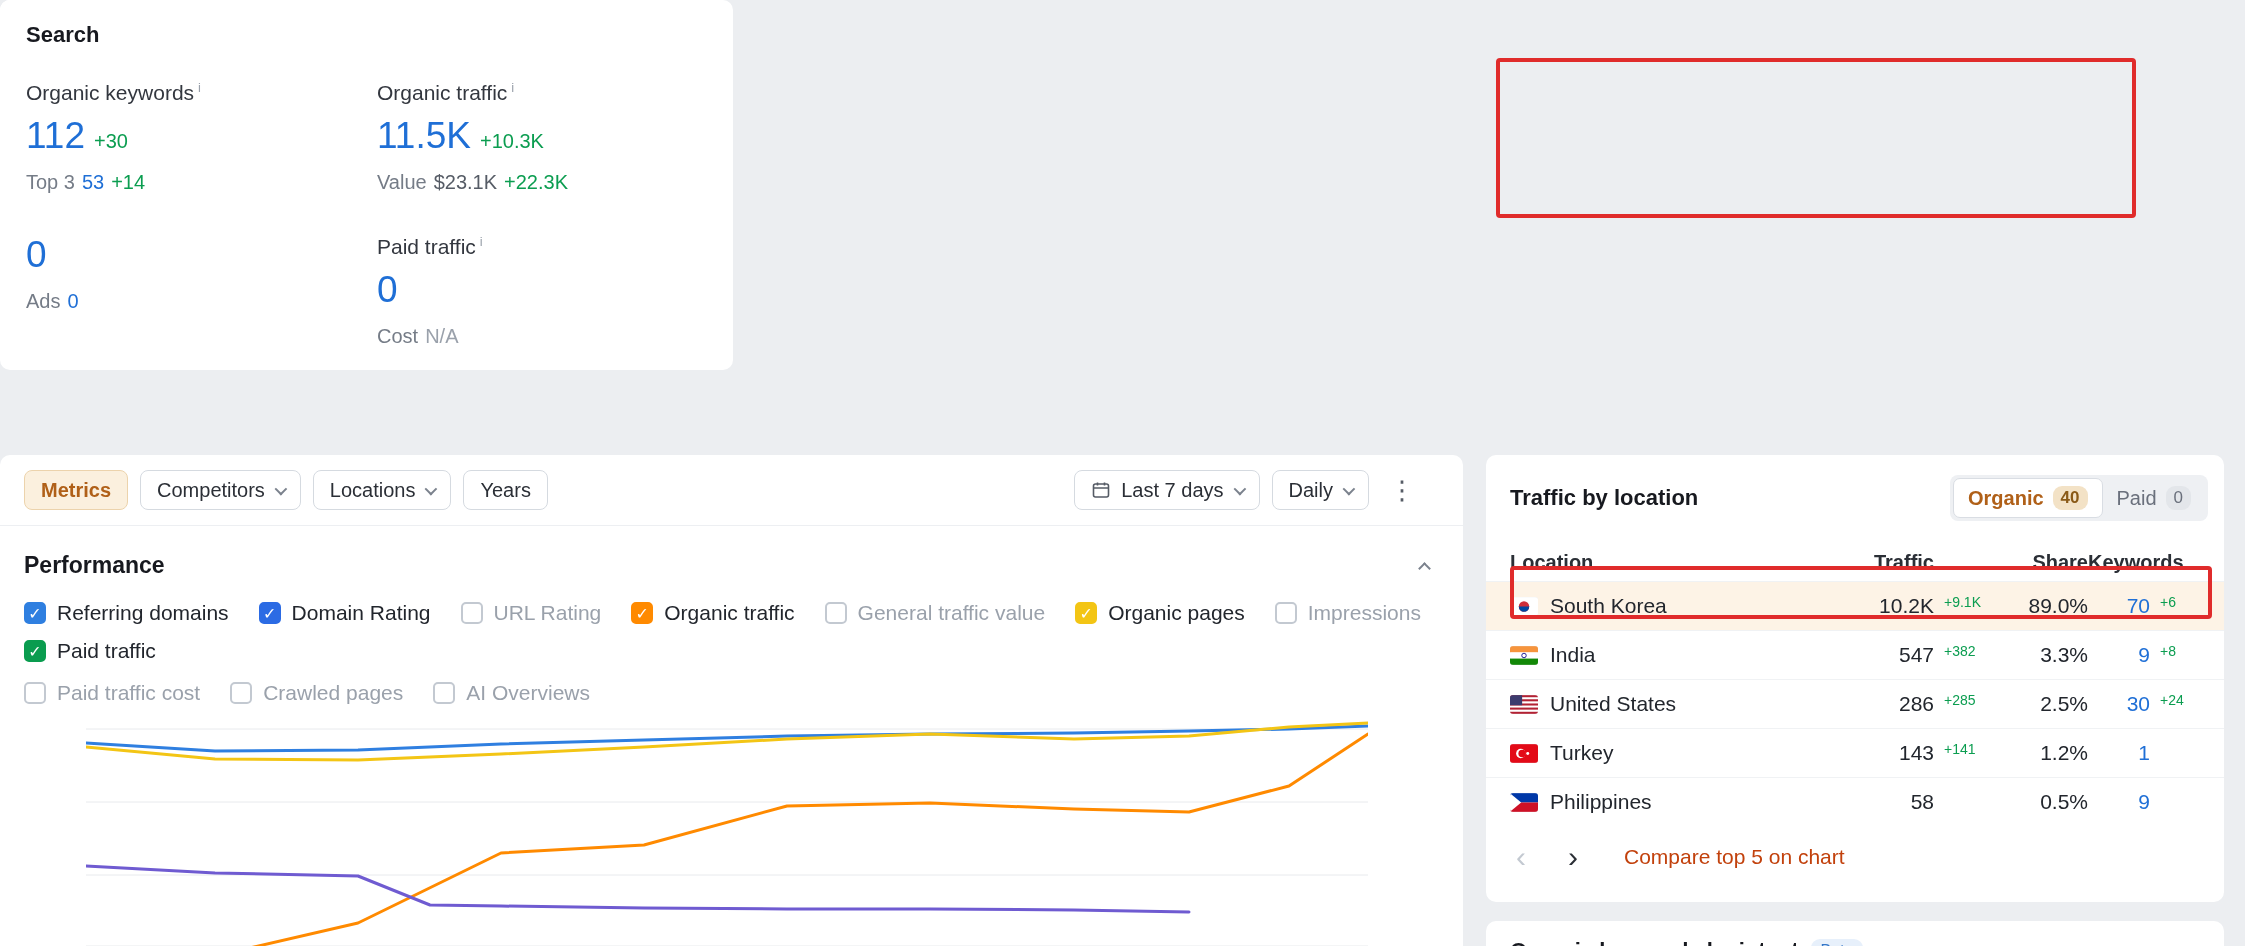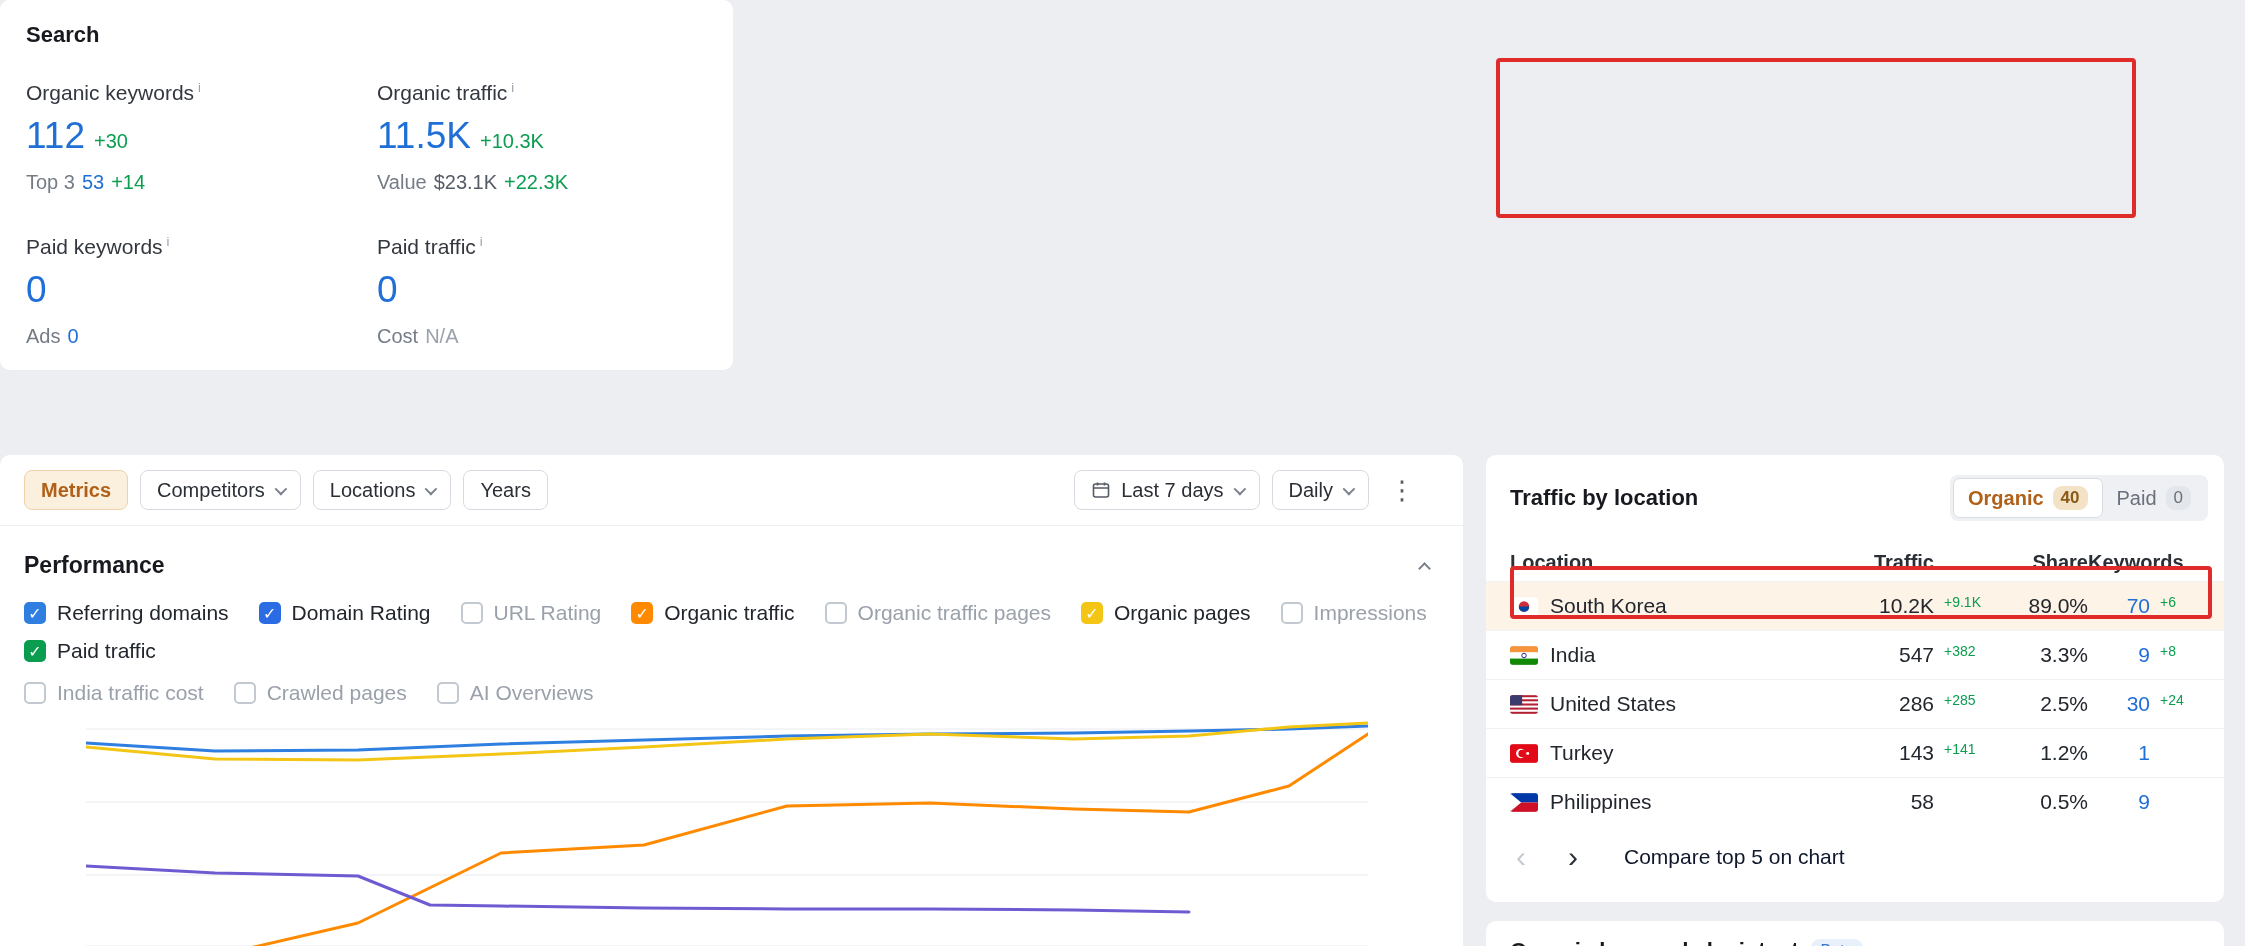--- a/index.html
+++ b/index.html
@@ -107,21 +107,21 @@
   .cell-num { display:flex; justify-content:flex-end; }
   .cell-num .v { text-align:right; flex:1; }
   .cell-num .d { width:64px; text-align:left; margin-left:10px; font-size:14px; }
   .cell-kw .d { width:40px; }
   .t-share { text-align:right; }
   .kw-blue { color:#1f6fd6; }
 
   .rp-pager { display:flex; align-items:center; gap:30px; padding:16px 24px; font-size:21px; }
   .pg-arrow { font-size:30px; line-height:1; cursor:pointer; color:#2b2f36; padding:0 6px; }
   .pg-arrow.disabled { color:#c3c9d1; cursor:default; }
-  .compare-link { color:#0f172a; margin-left:10px; cursor:pointer; }
+  .compare-link { color:#c2410c; margin-left:10px; cursor:pointer; }
 
   .intent-panel { position:absolute; left:1486px; top:921px; width:738px; height:60px; background:#fff; border-radius:10px 10px 0 0; padding:18px 24px; display:flex; align-items:center; gap:12px; }
   .intent-title { font-size:22px; font-weight:bold; color:#17191f; }
   .beta-badge { font-size:16px; color:#3577c9; background:#e7f0fb; border-radius:9px; padding:3px 10px; }
 
   
   .anno { position:absolute; border:4px solid #e02b2b; border-radius:4px; pointer-events:none; }
   .anno-1 { left:1496px; top:58px; width:640px; height:160px; }
   .anno-2 { left:1510px; top:566px; width:702px; height:53px; }
 </style>
@@ -248,21 +248,20 @@
           <div class="stat-sub"><span>Top 3</span><span class="v-blue">53</span><span class="delta green">+14</span></div>
         </div>
         <div class="s-col-b">
           <div class="stat-label"><span>Organic traffic</span><span class="info">i</span></div>
           <div class="stat-value"><span>11.5K</span><span class="delta green">+10.3K</span></div>
           <div class="stat-sub"><span>Value</span><span class="v-dark">$23.1K</span><span class="delta green">+22.3K</span></div>
         </div>
       </div>
       <div class="two-col" style="margin-top:40px;">
         <div class="s-col-a">
-          <div class="stat-label"><span>Paid keywords</span><span class="info">i</span></div>
           <div class="stat-value"><span>0</span></div>
           <div class="stat-sub"><span>Ads</span><span class="v-blue">0</span></div>
         </div>
         <div class="s-col-b">
           <div class="stat-label"><span>Paid traffic</span><span class="info">i</span></div>
           <div class="stat-value"><span>0</span></div>
           <div class="stat-sub"><span>Cost</span><span class="v-dark" style="color:#9aa1ab;">N/A</span></div>
         </div>
       </div>
     </div>
@@ -321,39 +320,39 @@
       <label class="metric-check off">
           <span class="cb"></span>
           <span class="lbl">URL Rating</span>
         </label>
       <label class="metric-check">
           <span class="cb on" style="background: rgb(255, 138, 0); border-color: rgb(255, 138, 0);">✓</span>
           <span class="lbl">Organic traffic</span>
         </label>
       <label class="metric-check off">
           <span class="cb"></span>
-          <span class="lbl">Organic traffic pages</span>
+          <span class="lbl">General traffic value</span>
         </label>
       <label class="metric-check">
           <span class="cb on" style="background: rgb(243, 197, 21); border-color: rgb(243, 197, 21);">✓</span>
           <span class="lbl">Organic pages</span>
         </label>
       <label class="metric-check off">
           <span class="cb"></span>
           <span class="lbl">Impressions</span>
         </label>
       <label class="metric-check">
           <span class="cb on" style="background: rgb(10, 156, 79); border-color: rgb(10, 156, 79);">✓</span>
           <span class="lbl">Paid traffic</span>
         </label>
     </div>
     <div class="legend legend-row2">
       <label class="metric-check off">
           <span class="cb"></span>
-          <span class="lbl">India traffic cost</span>
+          <span class="lbl">Paid traffic cost</span>
         </label>
       <label class="metric-check off">
           <span class="cb"></span>
           <span class="lbl">Crawled pages</span>
         </label>
       <label class="metric-check off">
           <span class="cb"></span>
           <span class="lbl">AI Overviews</span>
         </label>
     </div>

